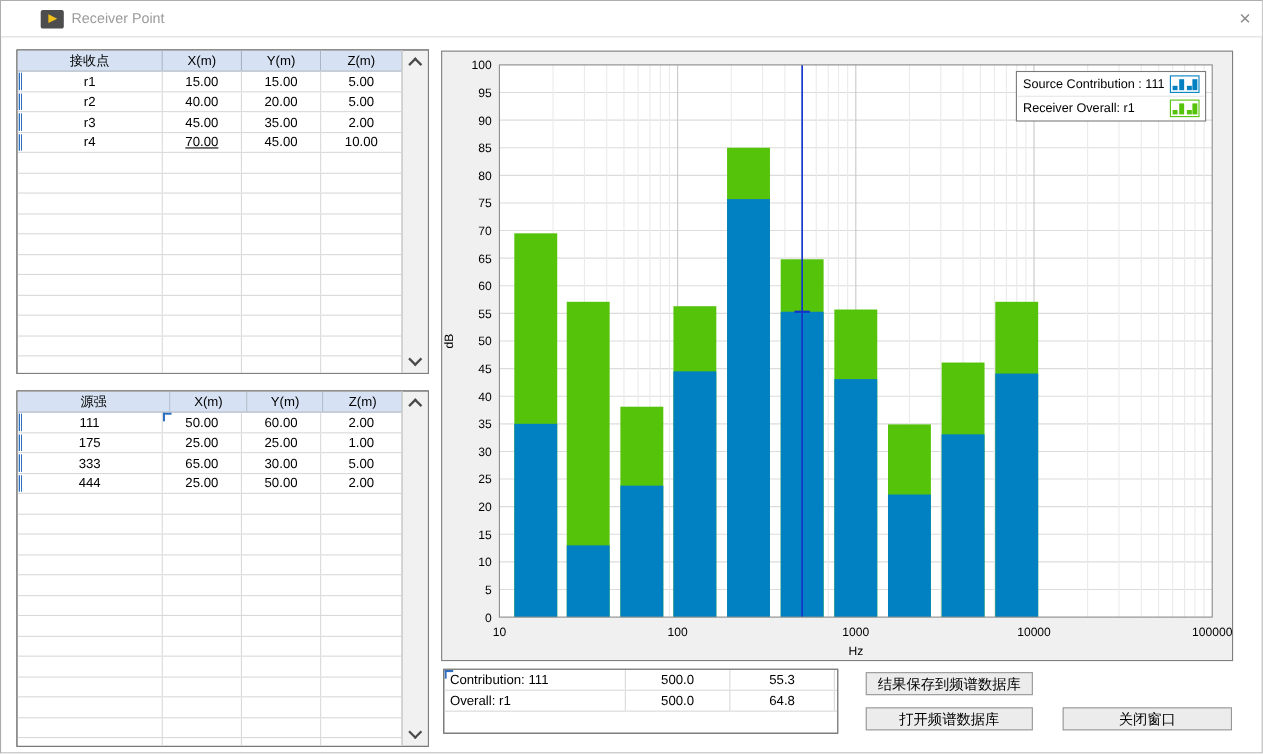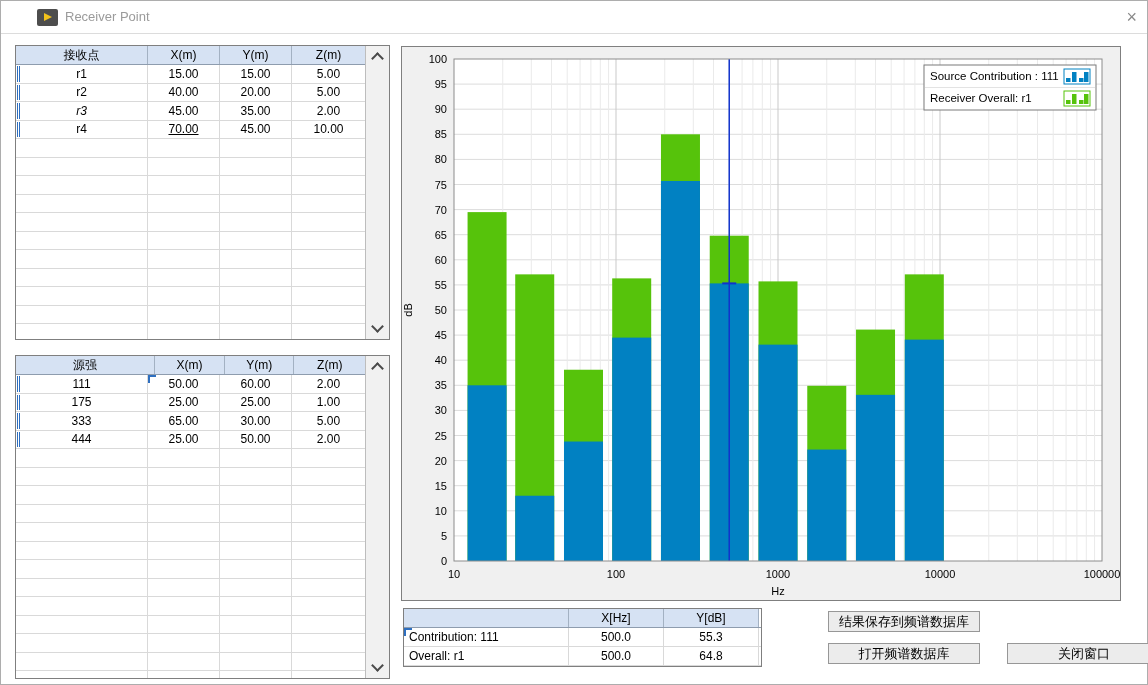--- a/index.html
+++ b/index.html
@@ -33,21 +33,21 @@
   #results-panel .trow{height:19px;}
   
   .vscroll{position:absolute;right:0;top:0;bottom:0;width:23px;background:#f1f1f1;border-left:1px solid #bdbdbd;}
   .chev{position:absolute;left:7px;width:7px;height:7px;border-right:2px solid #4a4a4a;border-bottom:2px solid #4a4a4a;}
   .chev.up{top:8px;transform:rotate(-135deg);}
   .chev.down{bottom:8px;transform:rotate(45deg);}
   
   #chart{position:absolute;left:0;top:0;width:718px;height:553px;}
   #chart text{font-family:"Liberation Sans","DejaVu Sans",sans-serif;fill:#000;}
   
-  .btn{position:absolute;box-sizing:border-box;height:21px;background:#ececec;border:1px solid #979797;font-size:13px;color:#000;display:flex;align-items:center;justify-content:center;font-family:Liberation Sans, sans-serif;margin-left:41px;}
+  .btn{position:absolute;box-sizing:border-box;height:21px;background:#ececec;border:1px solid #979797;font-size:13px;color:#000;display:flex;align-items:center;justify-content:center;font-family:Liberation Sans, sans-serif;}
   #btn-save-db{left:786px;top:610px;width:152px;}
   #btn-save-all{left:965px;top:610px;width:154px;}
   #btn-open-db{left:786px;top:642px;width:152px;}
   #btn-close{left:965px;top:642px;width:154px;}
 </style>
 </head>
 <body>
 
 <div class="window">
 
@@ -71,21 +71,21 @@
           <div class="tcell" style="width: 72px;">15.00</div>
           <div class="tcell" style="width: 74px;">5.00</div>
         </div>
         <div class="trow sel">
           <div class="tcell" style="width: 132px;">r2</div>
           <div class="tcell" style="width: 72px;">40.00</div>
           <div class="tcell" style="width: 72px;">20.00</div>
           <div class="tcell" style="width: 74px;">5.00</div>
         </div>
         <div class="trow sel">
-          <div class="tcell" style="width: 132px; font-style: italic;">r3</div>
+          <div class="tcell" style="width: 132px;">r3</div>
           <div class="tcell" style="width: 72px;">45.00</div>
           <div class="tcell" style="width: 72px;">35.00</div>
           <div class="tcell" style="width: 74px;">2.00</div>
         </div>
         <div class="trow sel">
           <div class="tcell" style="width: 132px;">r4</div>
           <div class="tcell" style="width: 72px; text-decoration: underline;">70.00</div>
           <div class="tcell" style="width: 72px;">45.00</div>
           <div class="tcell" style="width: 74px;">10.00</div>
         </div>
@@ -399,25 +399,20 @@
         <rect x="662" y="44" width="26" height="15" fill="#ffffff" stroke="#56c30b" stroke-width="1"></rect>
         <rect x="664" y="53" width="4.5" height="4" fill="#56c30b"></rect>
         <rect x="670" y="47" width="4.5" height="10" fill="#56c30b"></rect>
         <rect x="677" y="53" width="4.5" height="4" fill="#56c30b"></rect>
         <rect x="682" y="47" width="4.5" height="10" fill="#56c30b"></rect>
       </svg>
   </div>
 
   <div class="panel" id="results-panel">
     <div class="tbl noscroll" id="results-tbl">
-        <div class="trow thead">
-          <div class="tcell" style="width: 165px;"></div>
-          <div class="tcell" style="width: 95px;">X[Hz]</div>
-          <div class="tcell" style="width: 95px;">Y[dB]</div>
-        </div>
         <div class="trow">
           <div class="tcell left" style="width: 165px;">Contribution: 111<span class="corner"></span></div>
           <div class="tcell" style="width: 95px;">500.0</div>
           <div class="tcell" style="width: 95px;">55.3</div>
         </div>
         <div class="trow">
           <div class="tcell left" style="width: 165px;">Overall: r1</div>
           <div class="tcell" style="width: 95px;">500.0</div>
           <div class="tcell" style="width: 95px;">64.8</div>
         </div>

